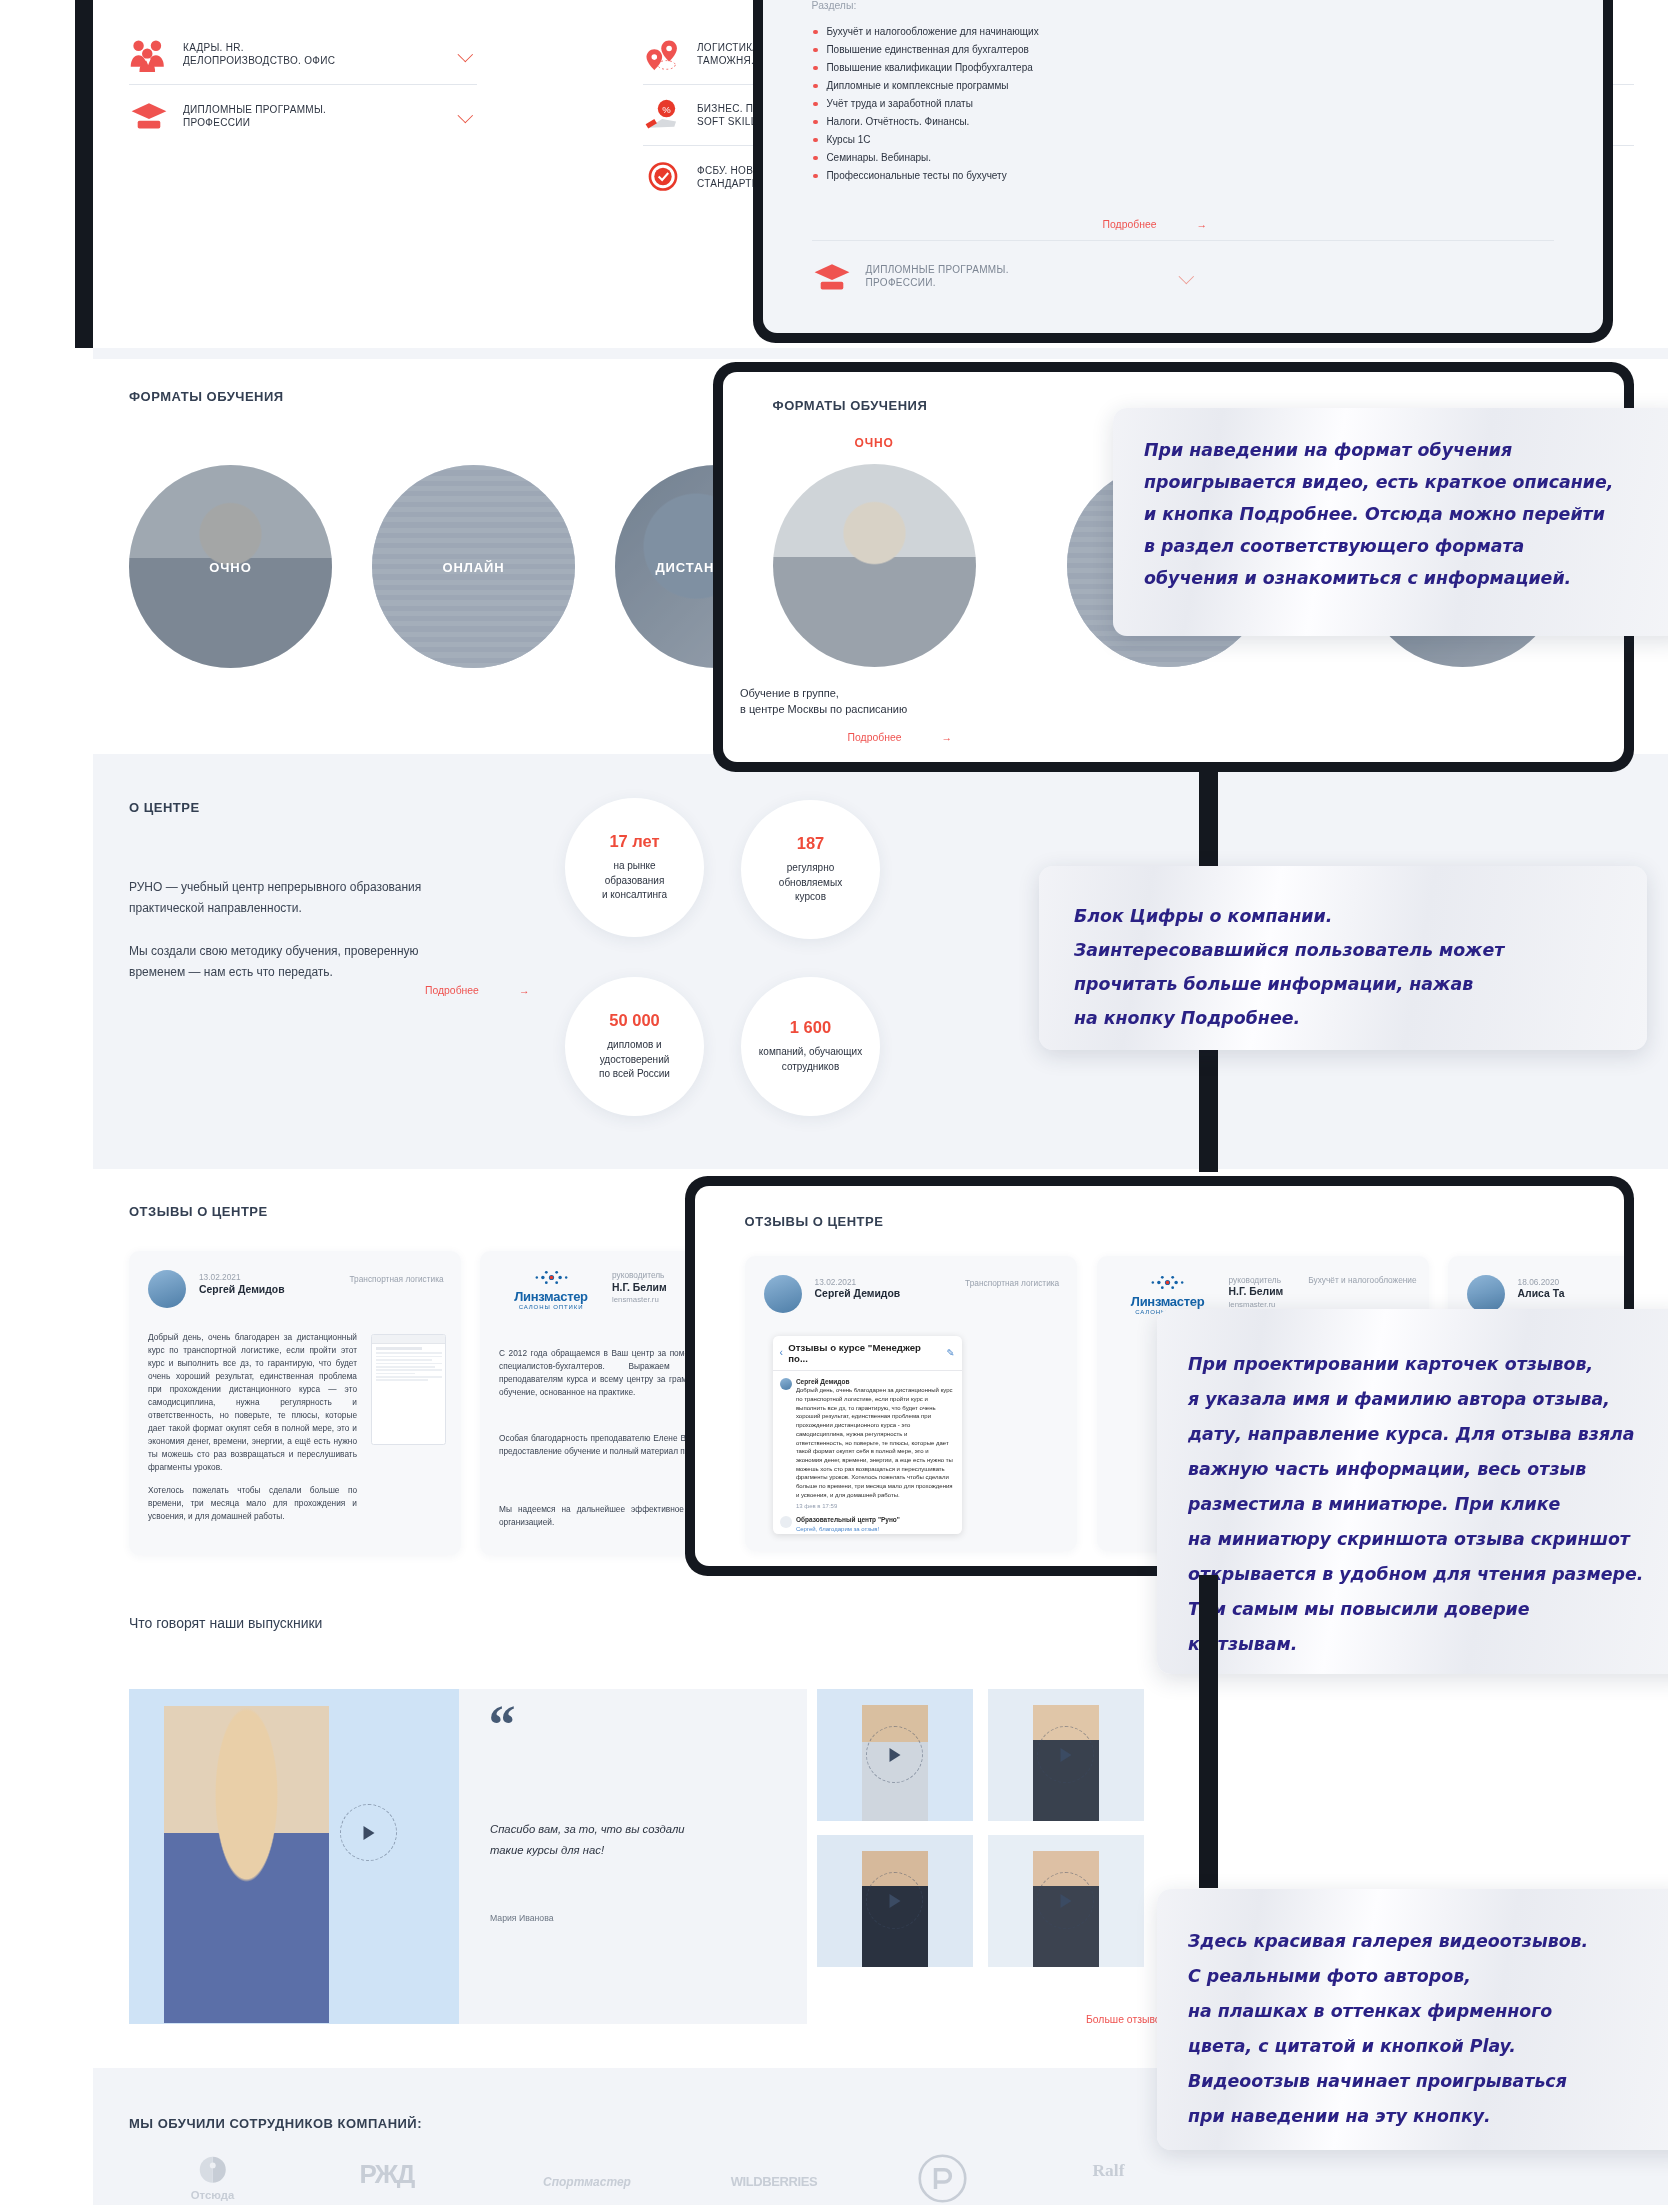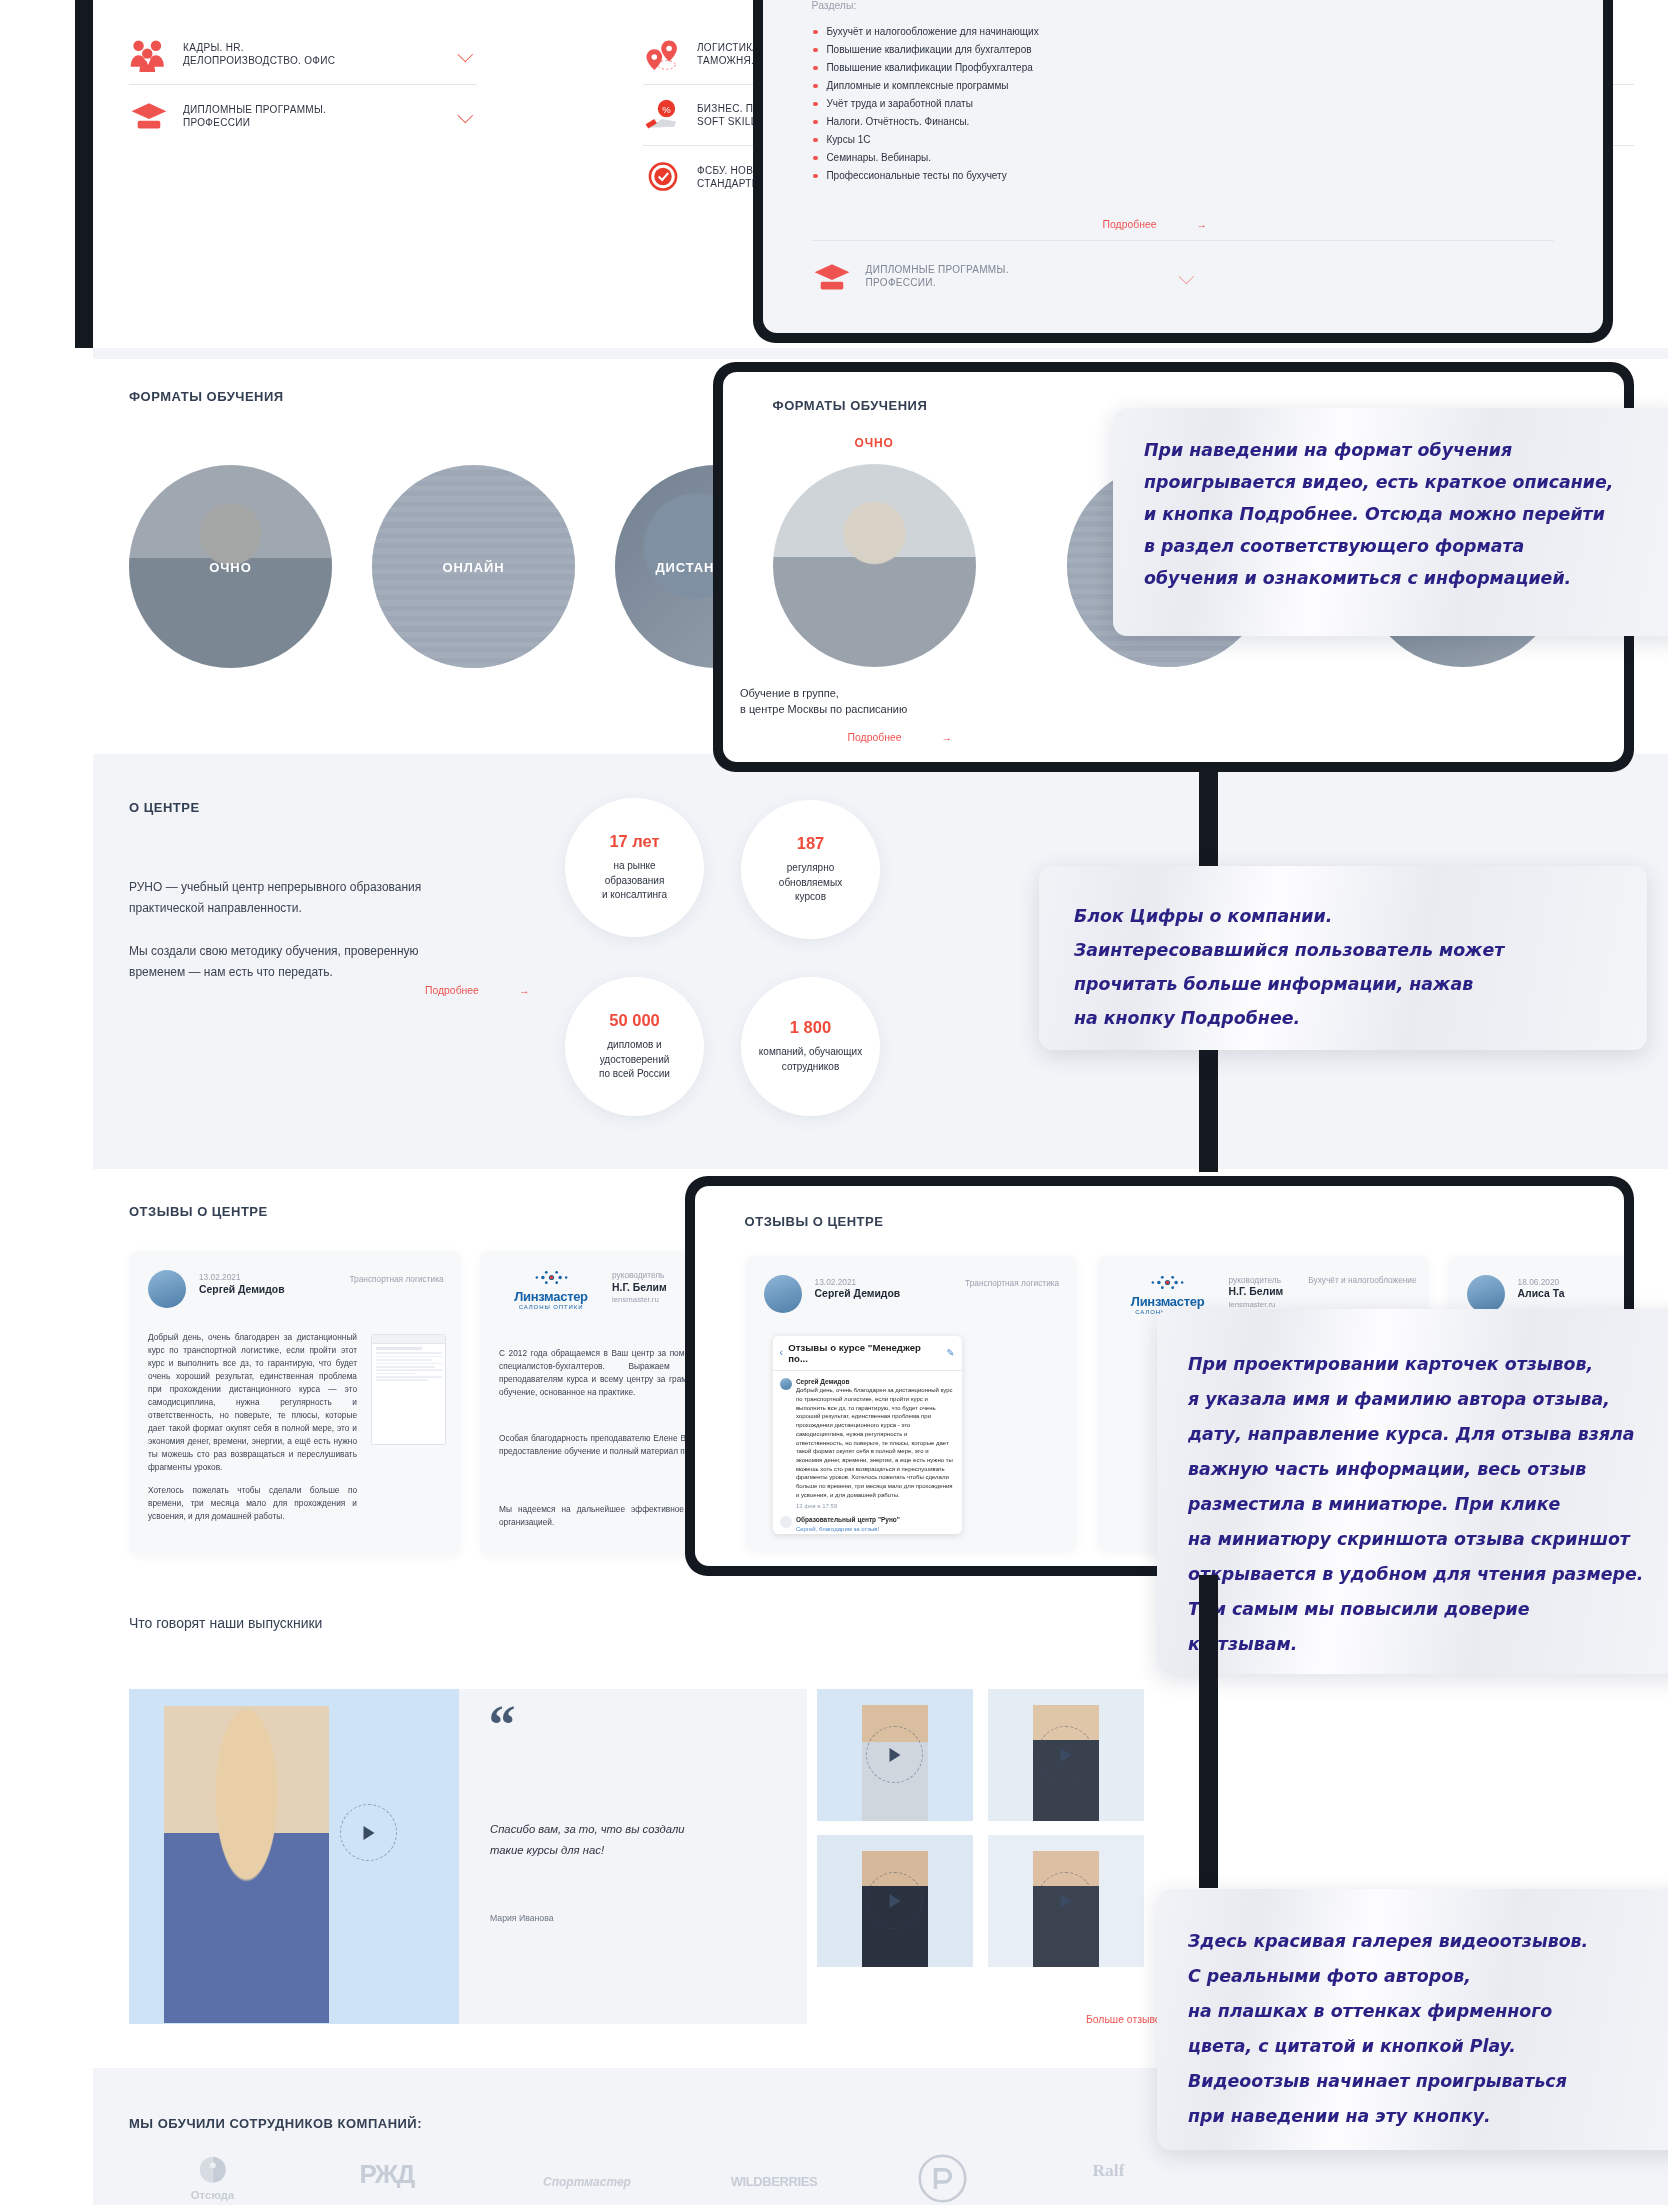--- a/index.html
+++ b/index.html
@@ -274,21 +274,21 @@
     </div>
   </div>
 </div>
 
 <div class="frame" style="left:753px;top:-57px;width:860px;height:400px;">
   <div class="frame-inner">
     <div style="position:absolute;left:49px;top:47px;width:452px;">
       <div class="razdel-title">Разделы:</div>
       <ul class="razdel-list">
         <li>Бухучёт и налогообложение для начинающих</li>
-        <li>Повышение квалификации для бухгалтеров</li>
+        <li>Повышение единственная для бухгалтеров</li>
         <li>Повышение квалификации Профбухгалтера</li>
         <li>Дипломные и комплексные программы</li>
         <li>Учёт труда и заработной платы</li>
         <li>Налоги. Отчётность. Финансы.</li>
         <li>Курсы 1С</li>
         <li>Семинары. Вебинары.</li>
         <li>Профессиональные тесты по бухучету</li>
       </ul>
     </div>
     <div style="position:absolute;left:300px;top:262px;">
@@ -389,21 +389,21 @@
 обновляемых
 курсов</div>
   </div>
   <div class="stat-c" style="left:565px;top:977px;width:139px;height:139px;">
     <div class="stat-n">50 000</div>
     <div class="stat-t" style="white-space:pre-line;">дипломов и
 удостоверений
 по всей России</div>
   </div>
   <div class="stat-c" style="left:741px;top:977px;width:139px;height:139px;">
-    <div class="stat-n">1 800</div>
+    <div class="stat-n">1 600</div>
     <div class="stat-t" style="white-space:pre-line;">компаний, обучающих
 сотрудников</div>
   </div>
 </div>
 
 <div class="darkbar" style="left:1199px;top:772px;width:19px;height:400px;"></div>
 
 <div class="note" style="left:1039px;top:866px;width:608px;height:184px;padding:33px 0 0 35px;font-size:17.4px;line-height:34px;">
   <span>Блок Цифры о компании.</span>
   <span>Заинтересовавшийся пользователь может</span>

